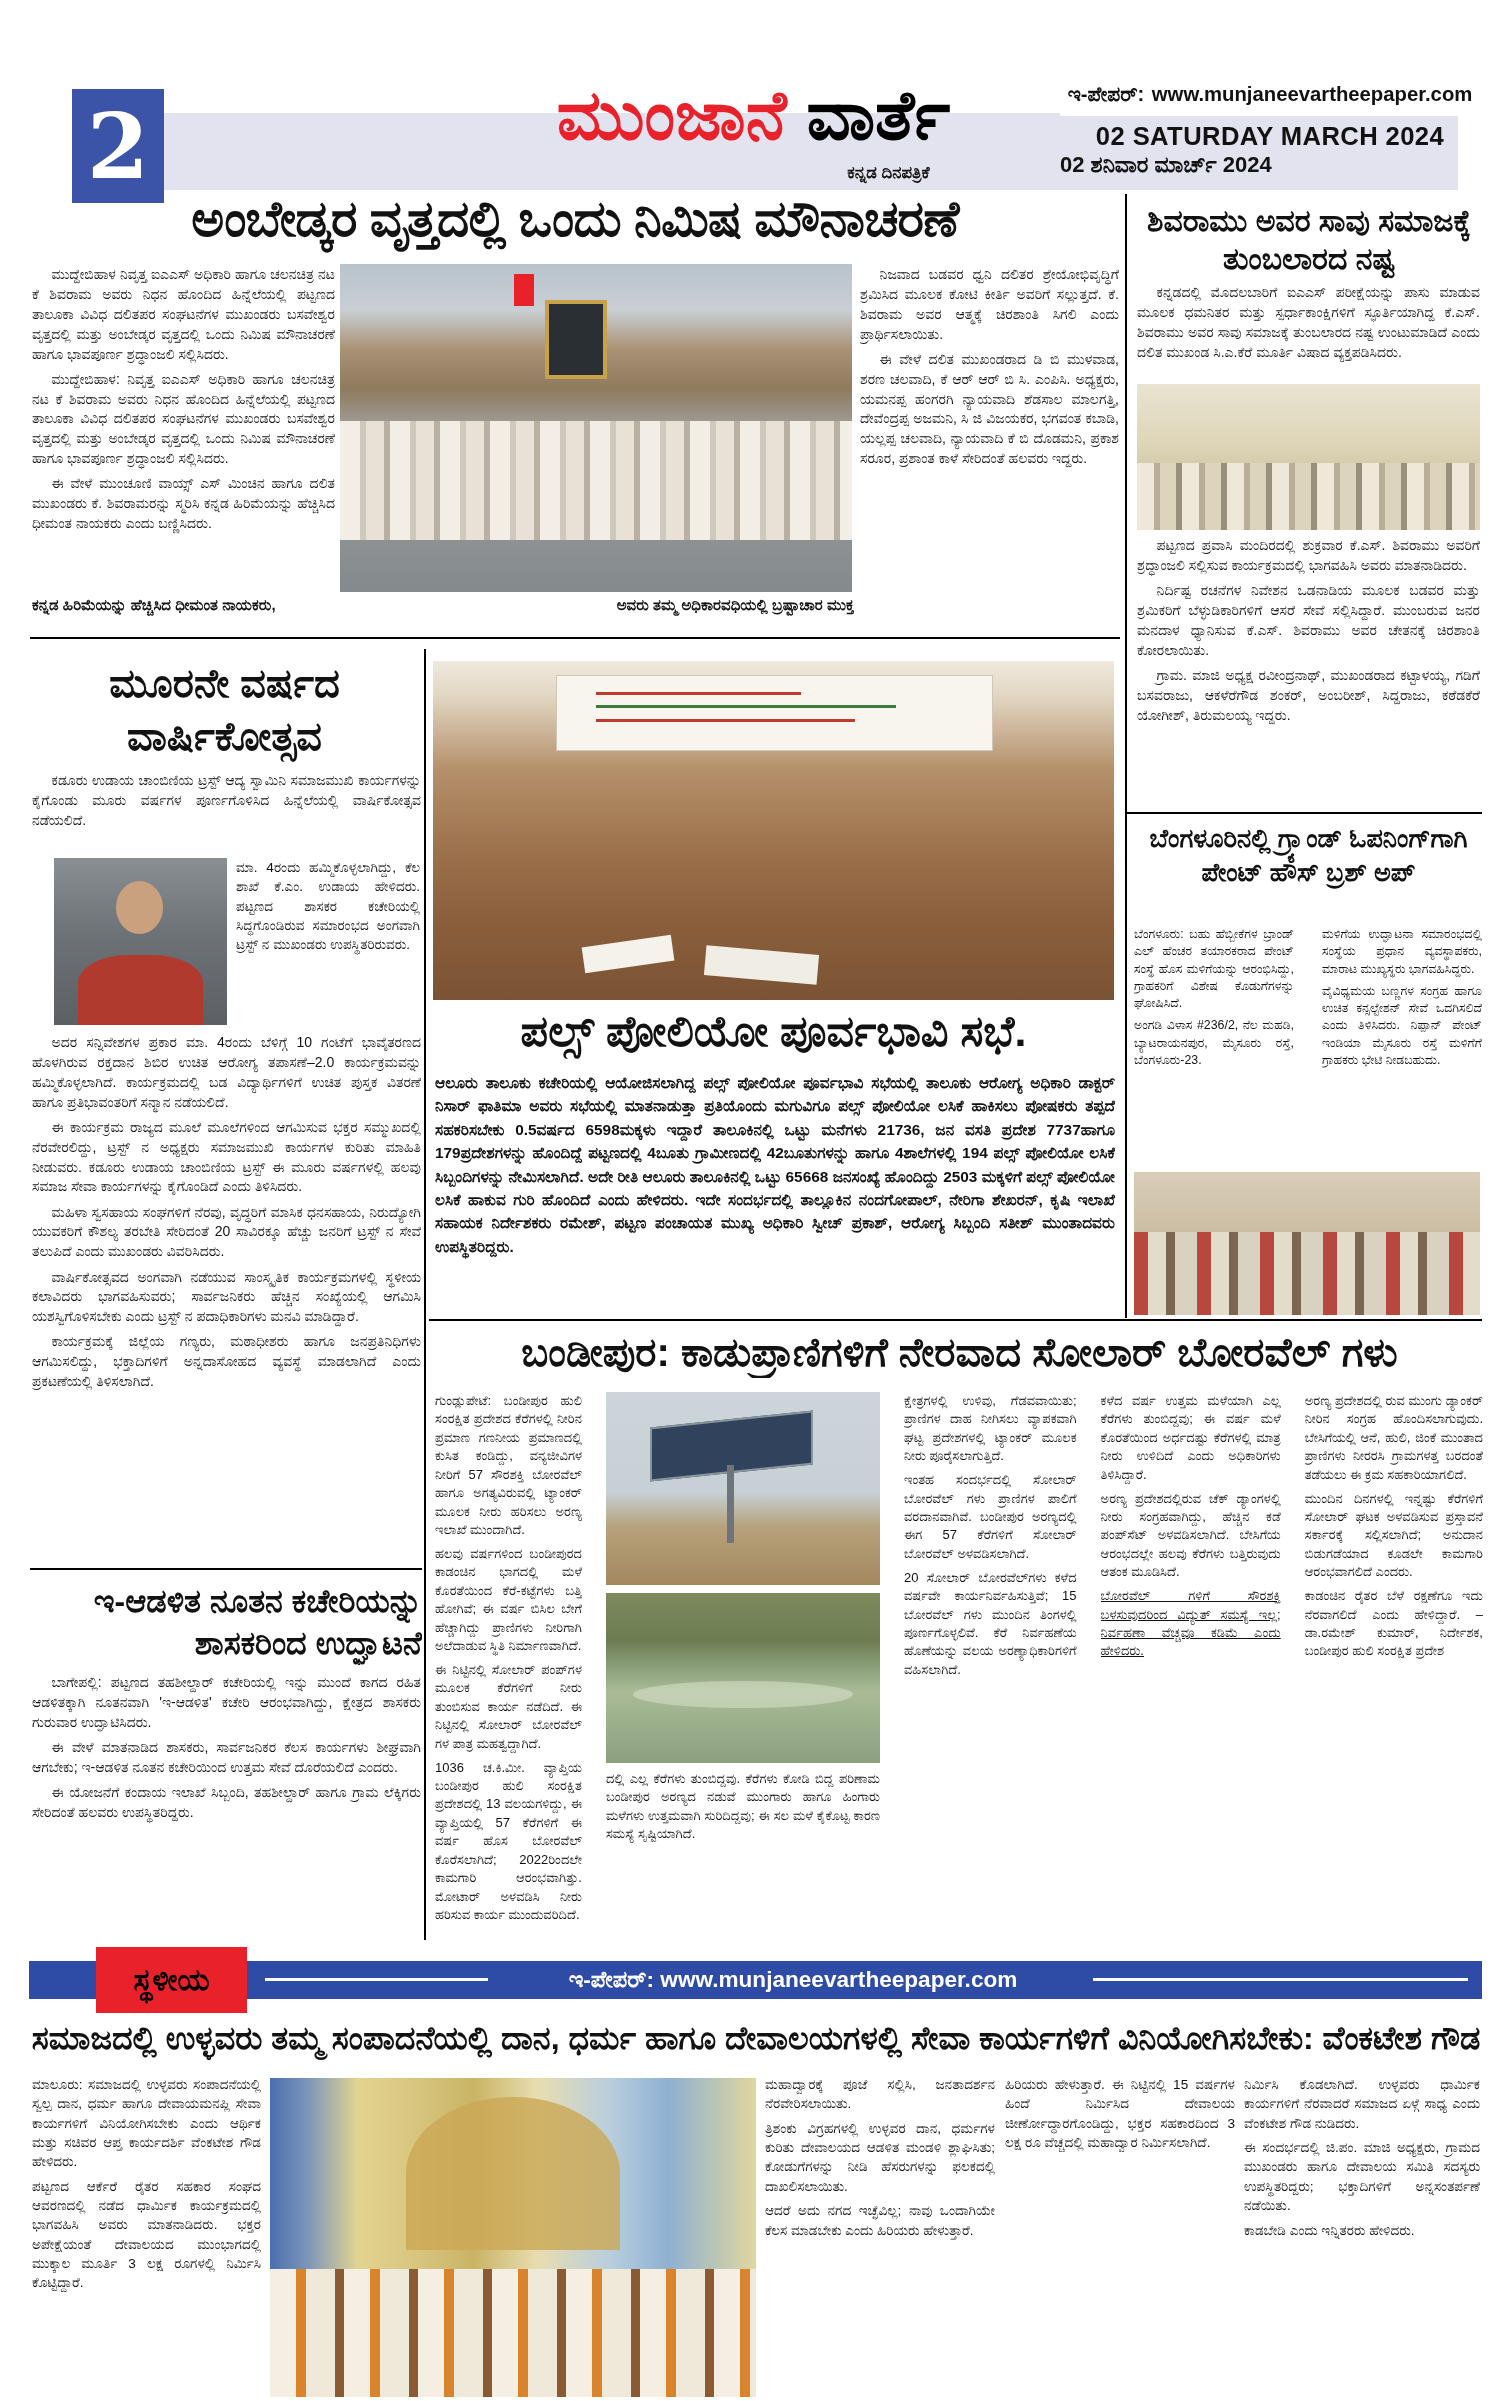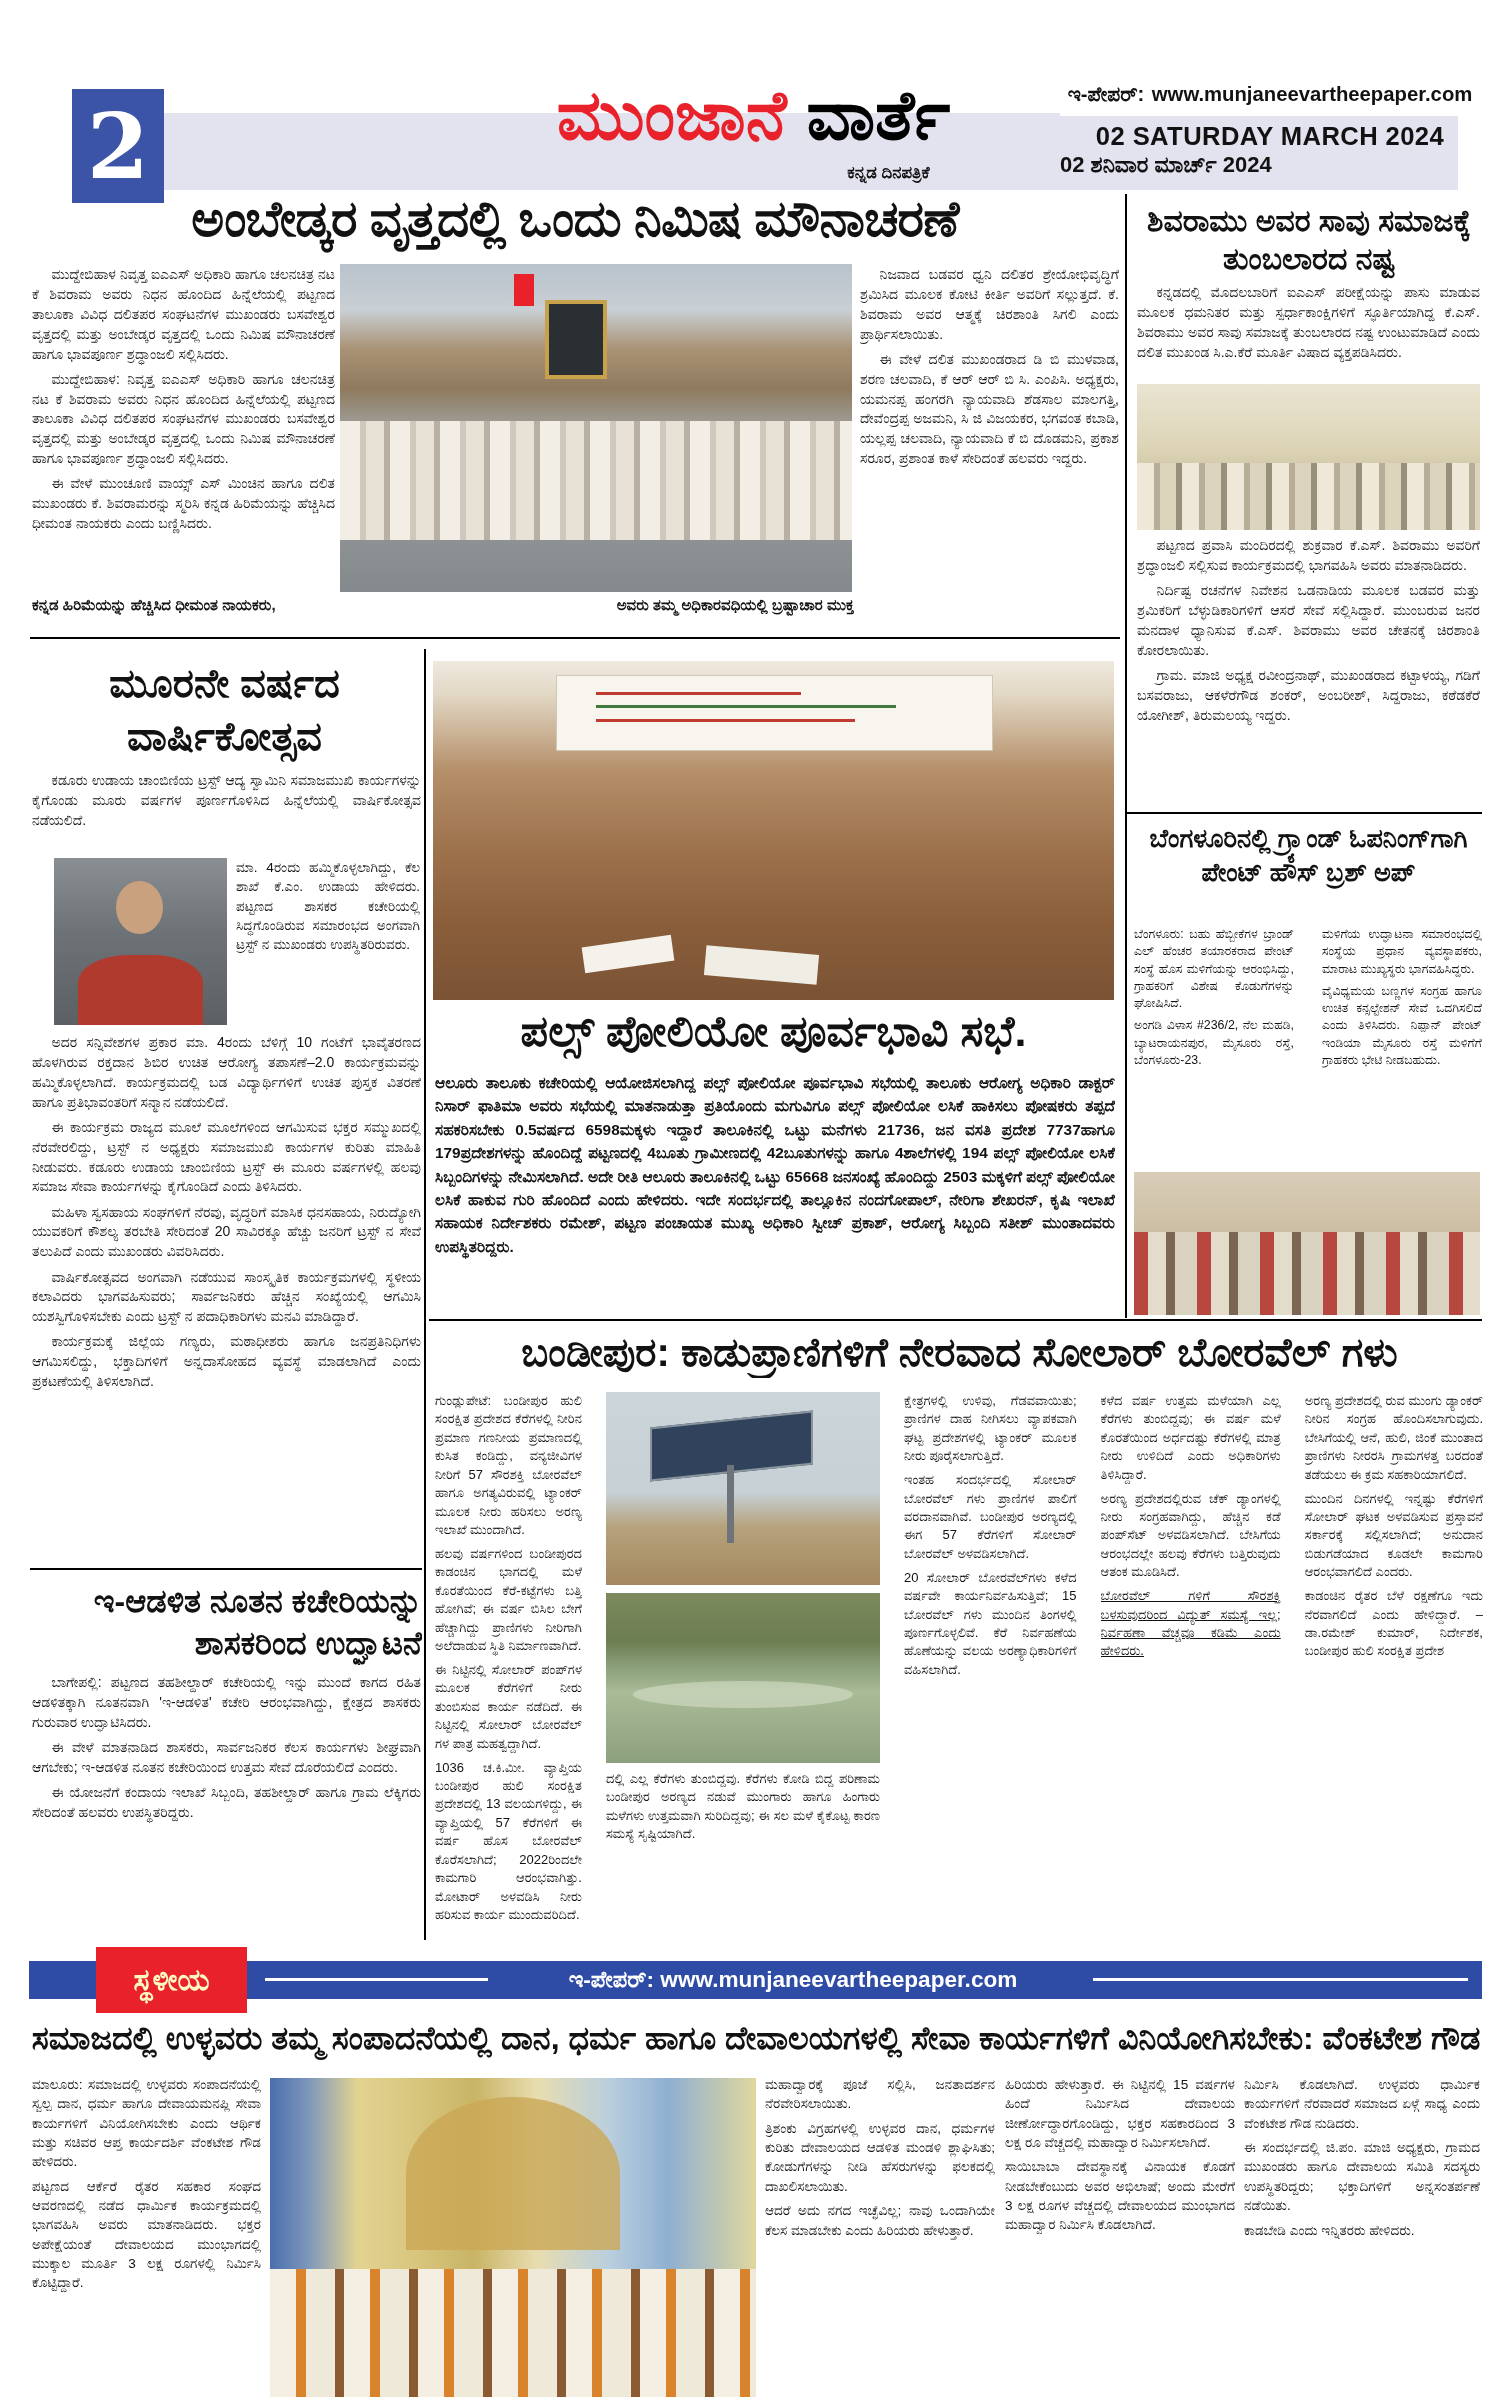--- a/index.html
+++ b/index.html
@@ -65,21 +65,21 @@
   .lake-shine{position:absolute;left:10%;top:52%;width:80%;height:16%;background:#d8e2cc;opacity:.55;border-radius:50%;}
   .photo-sb2{background:linear-gradient(180deg,#d9cdb8 0%,#cdbfa5 40%,#b7a98e 70%,#a39578 100%);}
   .sb2-crowd{position:absolute;bottom:0;left:0;right:0;height:58%;
              background:repeating-linear-gradient(90deg,#b8483f 0 13.6px,#e4dccb 13.6px 32px,#7a6651 32px 41px,#d9d2c0 41px 63px);}
   .photo-temple{background:linear-gradient(90deg,#4a6fae 0%,#7e97bb 8%,#e3d391 18%,#d8c67e 30%,#c9b465 42%,#e8ddb0 55%,#b9cede 70%,#8fb0d2 82%,#e0d79e 100%);}
   .tm-arch{position:absolute;left:28%;top:6%;width:44%;height:48%;border-radius:50% 50% 0 0;background:#caa855;opacity:.8;}
   .tm-people{position:absolute;bottom:0;left:0;right:0;height:40%;
              background:repeating-linear-gradient(90deg,#f4efe2 0 25.6px,#d9842c 25.6px 36px,#efe9da 36px 65px,#8a5a33 65px 74px);}
   
   .local-bar{background:#2e4ca6;}
-  .local-badge{background:#e8212a;color:#fef9c3;display:flex;align-items:center;justify-content:center;
+  .local-badge{background:#e8212a;color:#000000;display:flex;align-items:center;justify-content:center;
                font-size:30px;font-weight:bold;}
   .bar-line{background:#fff;height:3px;}
   .bar-text{color:#fff;font-size:22.6px;font-weight:bold;text-align:center;white-space:nowrap;overflow:hidden;}
   .sb-cols{display:flex;gap:28px;margin-top:24px;}
   .sb-col{flex:1;font-size:12.4px;line-height:1.4;text-align:justify;overflow:hidden;}
   .band-row{display:flex;gap:24px;}
   .band-col{font-size:13px;line-height:1.42;text-align:justify;overflow:hidden;}
   .bphotos{display:flex;flex-direction:column;gap:7.5px;}
 </style>
 </head>
@@ -260,21 +260,20 @@
   </div>
 
   <div class="abs body-text nofirst" style="left:765px;top:2075px;width:230px;height:322px;font-size:13.6px;">
     <p>ಮಹಾದ್ವಾರಕ್ಕೆ ಪೂಜೆ ಸಲ್ಲಿಸಿ, ಜನತಾದರ್ಶನ ನೆರವೇರಿಸಲಾಯಿತು.</p>
     <p>ತ್ರಿಶಂಕು ವಿಗ್ರಹಗಳಲ್ಲಿ ಉಳ್ಳವರ ದಾನ, ಧರ್ಮಗಳ ಕುರಿತು ದೇವಾಲಯದ ಆಡಳಿತ ಮಂಡಳಿ ಶ್ಲಾಘಿಸಿತು; ಕೋಡುಗೆಗಳನ್ನು ನೀಡಿ ಹೆಸರುಗಳನ್ನು ಫಲಕದಲ್ಲಿ ದಾಖಲಿಸಲಾಯಿತು.</p>
     <p>ಆದರೆ ಅದು ನಗದ ಇಚ್ಛೆವಿಲ್ಲ; ನಾವು ಒಂದಾಗಿಯೇ ಕೆಲಸ ಮಾಡಬೇಕು ಎಂದು ಹಿರಿಯರು ಹೇಳುತ್ತಾರೆ.</p>
   </div>
 
   <div class="abs body-text nofirst" style="left:1005px;top:2075px;width:230px;height:322px;font-size:13.6px;">
     <p>ಹಿರಿಯರು ಹೇಳುತ್ತಾರೆ. ಈ ನಿಟ್ಟಿನಲ್ಲಿ 15 ವರ್ಷಗಳ ಹಿಂದೆ ನಿರ್ಮಿಸಿದ ದೇವಾಲಯ ಜೀರ್ಣೋದ್ಧಾರಗೊಂಡಿದ್ದು, ಭಕ್ತರ ಸಹಕಾರದಿಂದ 3 ಲಕ್ಷ ರೂ ವೆಚ್ಚದಲ್ಲಿ ಮಹಾದ್ವಾರ ನಿರ್ಮಿಸಲಾಗಿದೆ.</p>
-    <p>ಸಾಯಿಬಾಬಾ ದೇವಸ್ಥಾನಕ್ಕೆ ವಿನಾಯಕ ಕೊಡಗೆ ನೀಡಬೇಕೆಂಬುದು ಅವರ ಅಭಿಲಾಷೆ; ಅಂದು ಮೇರೆಗೆ 3 ಲಕ್ಷ ರೂಗಳ ವೆಚ್ಚದಲ್ಲಿ ದೇವಾಲಯದ ಮುಂಭಾಗದ ಮಹಾದ್ವಾರ ನಿರ್ಮಿಸಿ ಕೊಡಲಾಗಿದೆ.</p>
   </div>
 
   <div class="abs body-text nofirst" style="left:1244px;top:2075px;width:236px;height:322px;font-size:13.6px;">
     <p>ನಿರ್ಮಿಸಿ ಕೊಡಲಾಗಿದೆ. ಉಳ್ಳವರು ಧಾರ್ಮಿಕ ಕಾರ್ಯಗಳಿಗೆ ನೆರವಾದರೆ ಸಮಾಜದ ಏಳ್ಗೆ ಸಾಧ್ಯ ಎಂದು ವೆಂಕಟೇಶ ಗೌಡ ನುಡಿದರು.</p>
     <p>ಈ ಸಂದರ್ಭದಲ್ಲಿ ಜಿ.ಪಂ. ಮಾಜಿ ಅಧ್ಯಕ್ಷರು, ಗ್ರಾಮದ ಮುಖಂಡರು ಹಾಗೂ ದೇವಾಲಯ ಸಮಿತಿ ಸದಸ್ಯರು ಉಪಸ್ಥಿತರಿದ್ದರು; ಭಕ್ತಾದಿಗಳಿಗೆ ಅನ್ನಸಂತರ್ಪಣೆ ನಡೆಯಿತು.</p>
     <p>ಕಾಡಬೇಡಿ ಎಂದು ಇನ್ನಿತರರು ಹೇಳಿದರು.</p>
   </div>
 
 </div>
 

